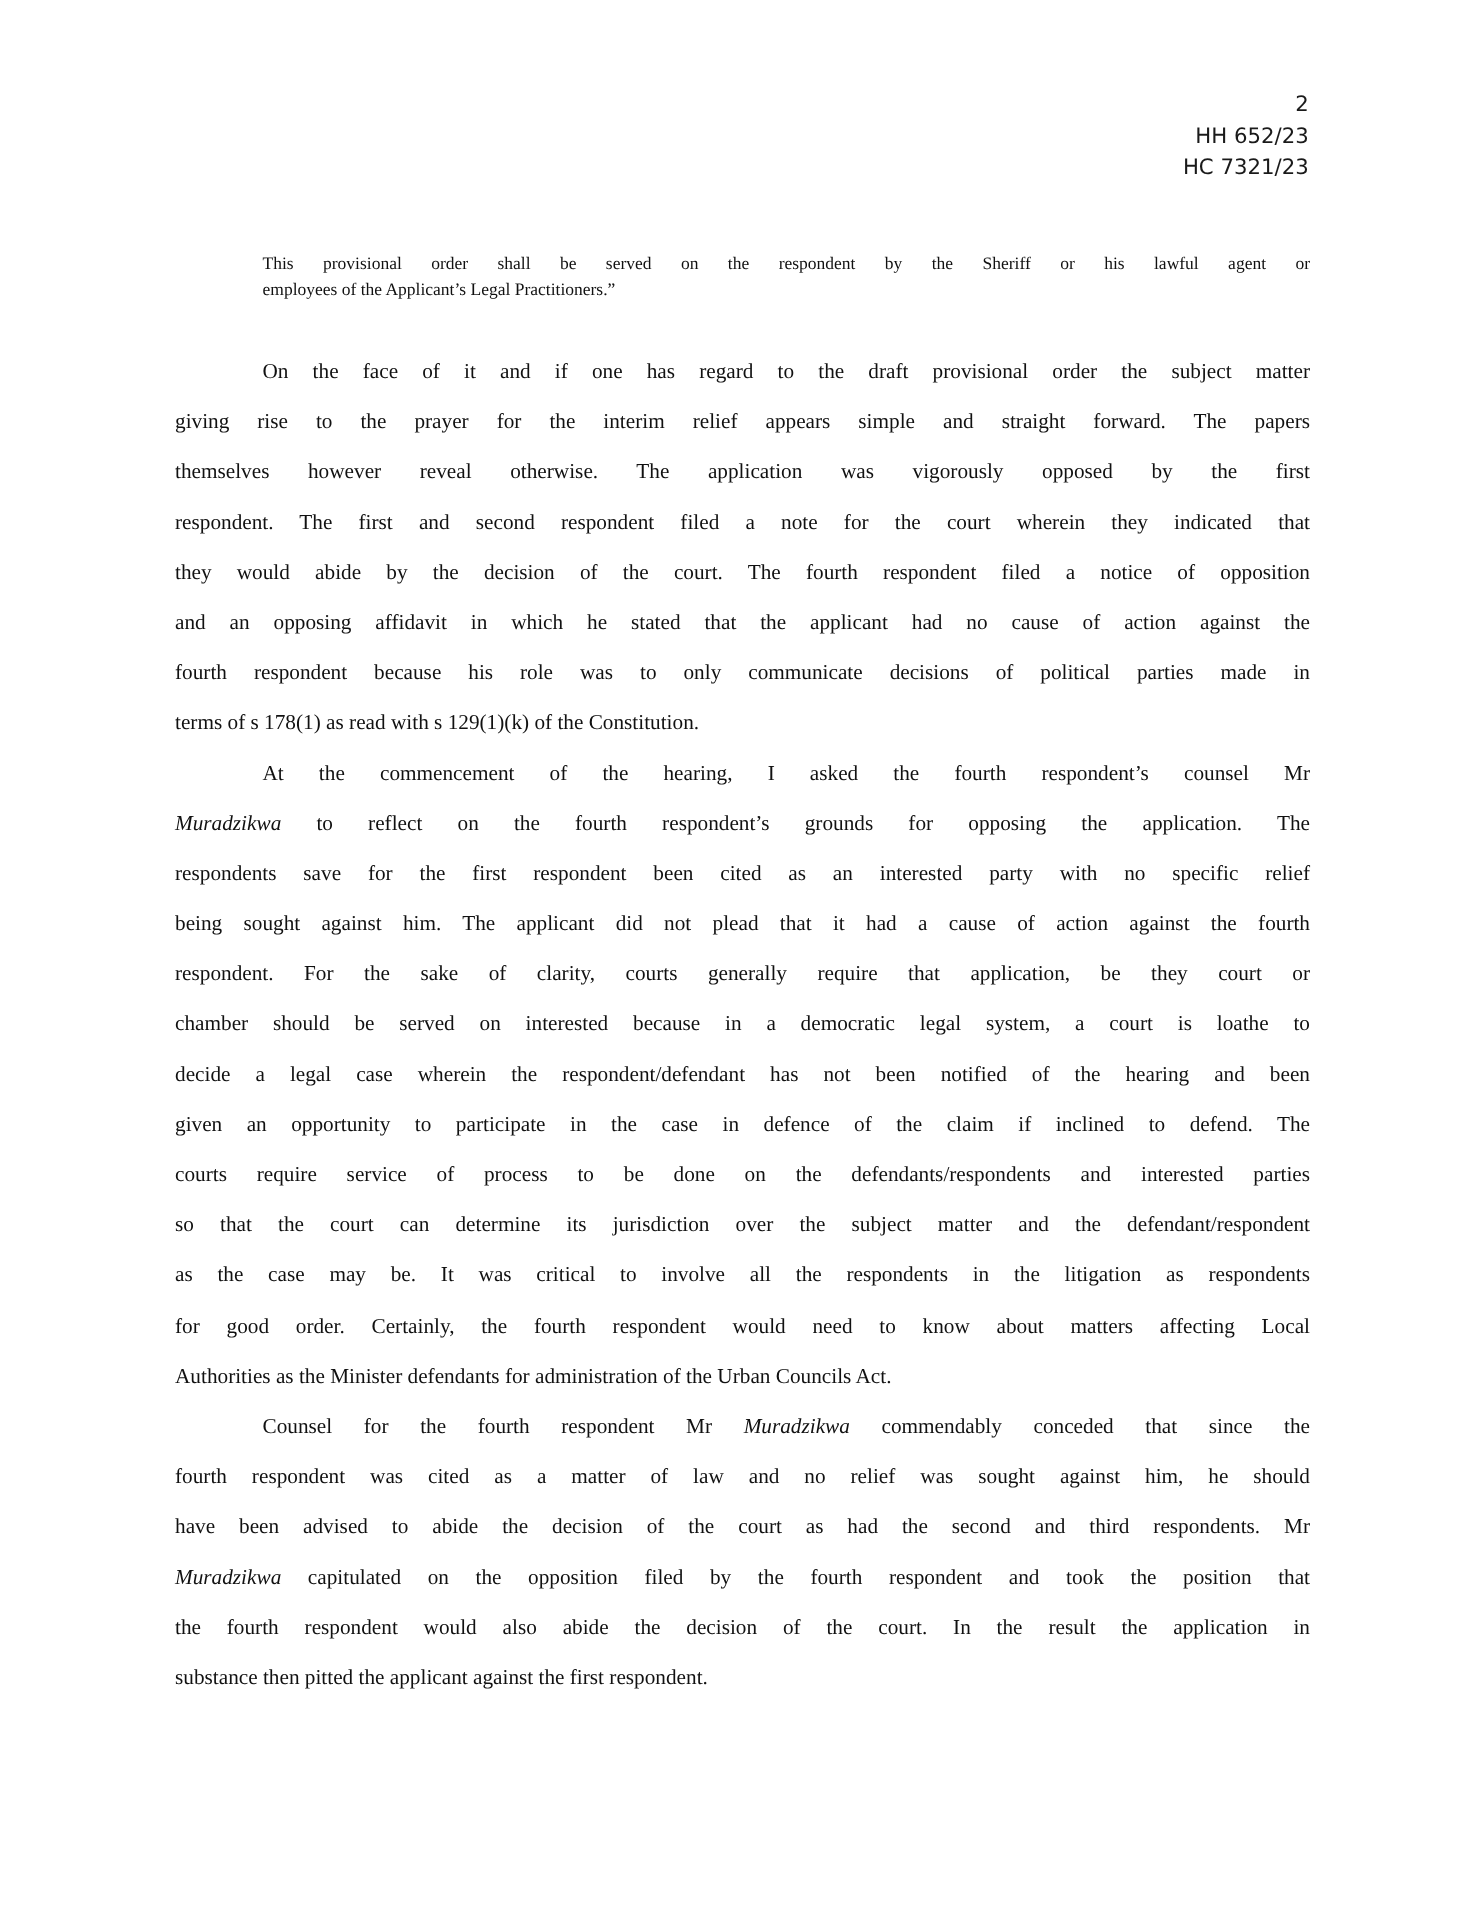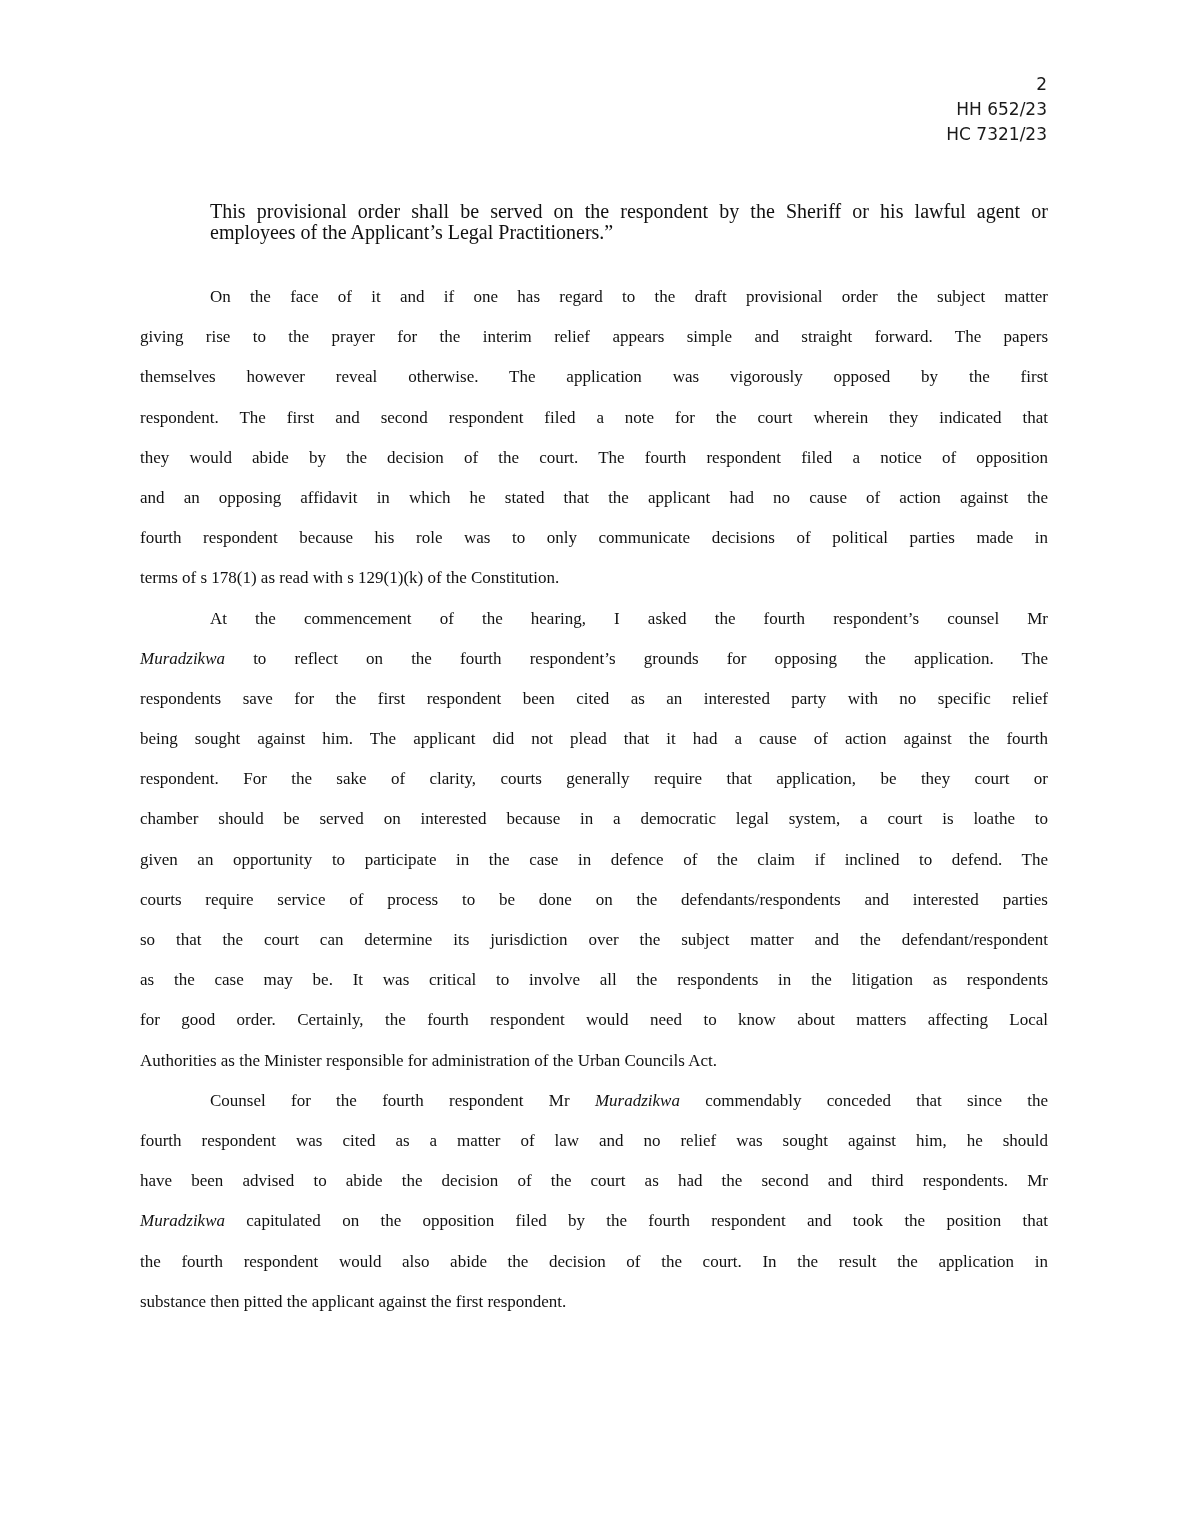--- a/index.html
+++ b/index.html
@@ -24,21 +24,21 @@
       line-height: 25px;
       color: #1a1a1a;
     }
     .header div { white-space: nowrap; }
     .quote {
       position: absolute;
       left: 210px;
       top: 201px;
       width: 838px;
       font-family: "Liberation Serif", serif;
-      font-size: 20px;
+      font-size: 14px;
       line-height: 21px;
     }
     .body-text {
       position: absolute;
       left: 140px;
       top: 277px;
       width: 908px;
       font-family: "Liberation Serif", serif;
       font-size: 17px;
       line-height: 40.2px;
@@ -88,26 +88,27 @@
     <span class="line last">terms of s 178(1) as read with s 129(1)(k) of the Constitution.</span>
   </div>
 
   <div>
     <span class="line indent">At the commencement of the hearing, I asked the fourth respondent’s counsel Mr</span>
     <span class="line"><em>Muradzikwa</em><span> to reflect on the fourth respondent’s grounds for opposing the application. The</span></span>
     <span class="line">respondents save for the first respondent been cited as an interested party with no specific relief</span>
     <span class="line">being sought against him. The applicant did not plead that it had a cause of action against the fourth</span>
     <span class="line">respondent.  For the sake of clarity, courts generally require that application, be they court or</span>
     <span class="line">chamber should be served on interested because in a democratic legal system, a court is loathe to</span>
+    <span class="line">decide a legal case wherein the respondent/defendant has not been notified of the hearing and been</span>
     <span class="line">given an opportunity to participate in the case in defence of the claim if inclined to defend.  The</span>
     <span class="line">courts require service of process to be done on the defendants/respondents and interested parties</span>
     <span class="line">so that the court can determine its jurisdiction over the subject matter and the defendant/respondent</span>
     <span class="line">as the case may be.  It was critical to involve all the respondents in the litigation as respondents</span>
     <span class="line">for good order.  Certainly, the fourth respondent would need to know about matters affecting Local</span>
-    <span class="line last">Authorities as the Minister responsible for administration of the Urban Councils Act.</span>
+    <span class="line last">Authorities as the Minister defendants for administration of the Urban Councils Act.</span>
   </div>
 
   <div>
     <span class="line indent"><span>Counsel for the fourth respondent Mr </span><em>Muradzikwa</em><span> commendably conceded that since the</span></span>
     <span class="line">fourth respondent was cited as a matter of law and no relief was sought against him, he should</span>
     <span class="line">have been advised to abide the decision of the court as had the second and third respondents.  Mr</span>
     <span class="line"><em>Muradzikwa</em><span> capitulated on the opposition filed by the fourth respondent and took the position that</span></span>
     <span class="line">the fourth respondent would also abide the decision of the court.  In the result the application in</span>
     <span class="line last">substance then pitted the applicant against the first respondent.</span>
   </div>

